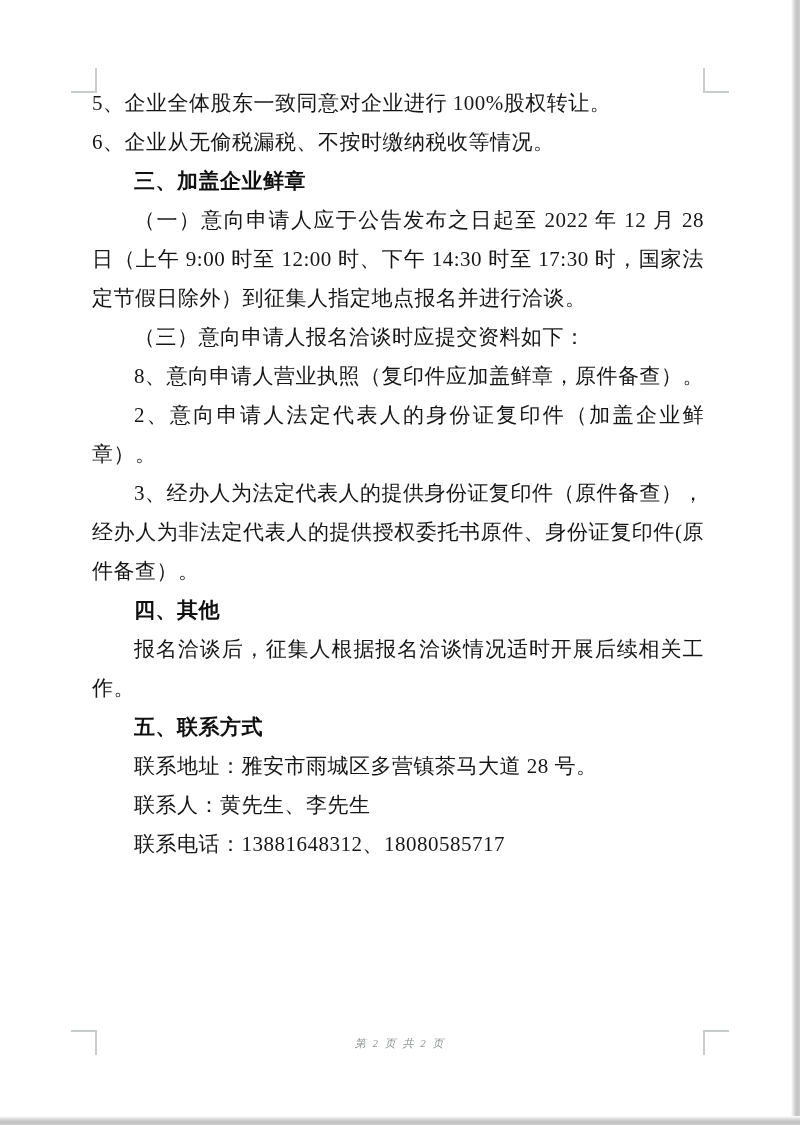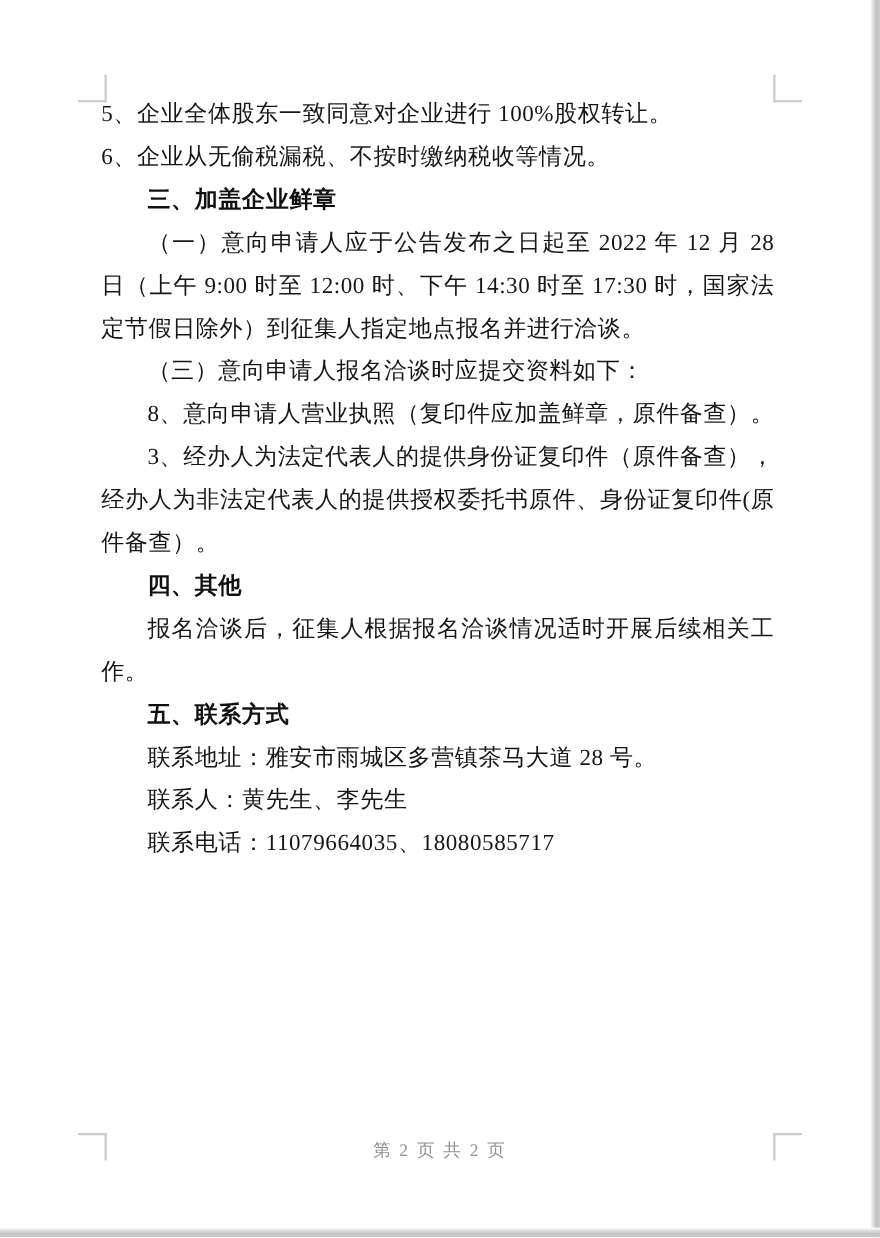--- a/index.html
+++ b/index.html
@@ -47,51 +47,53 @@
     font-weight: bold;
     text-indent: 2em;
     font-size: 21px;
     line-height: 39px;
     color: #101010;
   }
   .footer {
     position: absolute;
     top: 1036px; left: 0; width: 100%;
     text-align: center;
-    font-size: 16px;
+    font-size: 11px;
     color: #8e9294;
     letter-spacing: 2px;
+    font-style: italic;
   }
 </style>
 </head>
 <body>
 
 <div class="page">
 
   <div class="mark tl"></div>
   <div class="mark tr"></div>
   <div class="mark bl"></div>
   <div class="mark br"></div>
 
   <div class="content">
     <p class="flush">5、企业全体股东一致同意对企业进行 100%股权转让。</p>
     <p class="flush">6、企业从无偷税漏税、不按时缴纳税收等情况。</p>
 
     <div class="heading">三、加盖企业鲜章</div>
     <p>（一）意向申请人应于公告发布之日起至 2022 年 12 月 28 日（上午 9:00 时至 12:00 时、下午 14:30 时至 17:30 时，国家法定节假日除外）到征集人指定地点报名并进行洽谈。</p>
     <p>（三）意向申请人报名洽谈时应提交资料如下：</p>
     <p>8、意向申请人营业执照（复印件应加盖鲜章，原件备查）。</p>
+    <p>2、意向申请人法定代表人的身份证复印件（加盖企业鲜章）。</p>
     <p>3、经办人为法定代表人的提供身份证复印件（原件备查），经办人为非法定代表人的提供授权委托书原件、身份证复印件(原件备查）。</p>
 
     <div class="heading">四、其他</div>
     <p>报名洽谈后，征集人根据报名洽谈情况适时开展后续相关工作。</p>
 
     <div class="heading">五、联系方式</div>
     <p>联系地址：雅安市雨城区多营镇茶马大道 28 号。</p>
     <p>联系人：黄先生、李先生</p>
-    <p>联系电话：11079664035、18080585717</p>
+    <p>联系电话：13881648312、18080585717</p>
   </div>
 
   <div class="footer">第 2 页 共 2 页</div>
 
   <div class="edge-right"></div>
   <div class="edge-bottom"></div>
 </div>
 
 </body></html>

